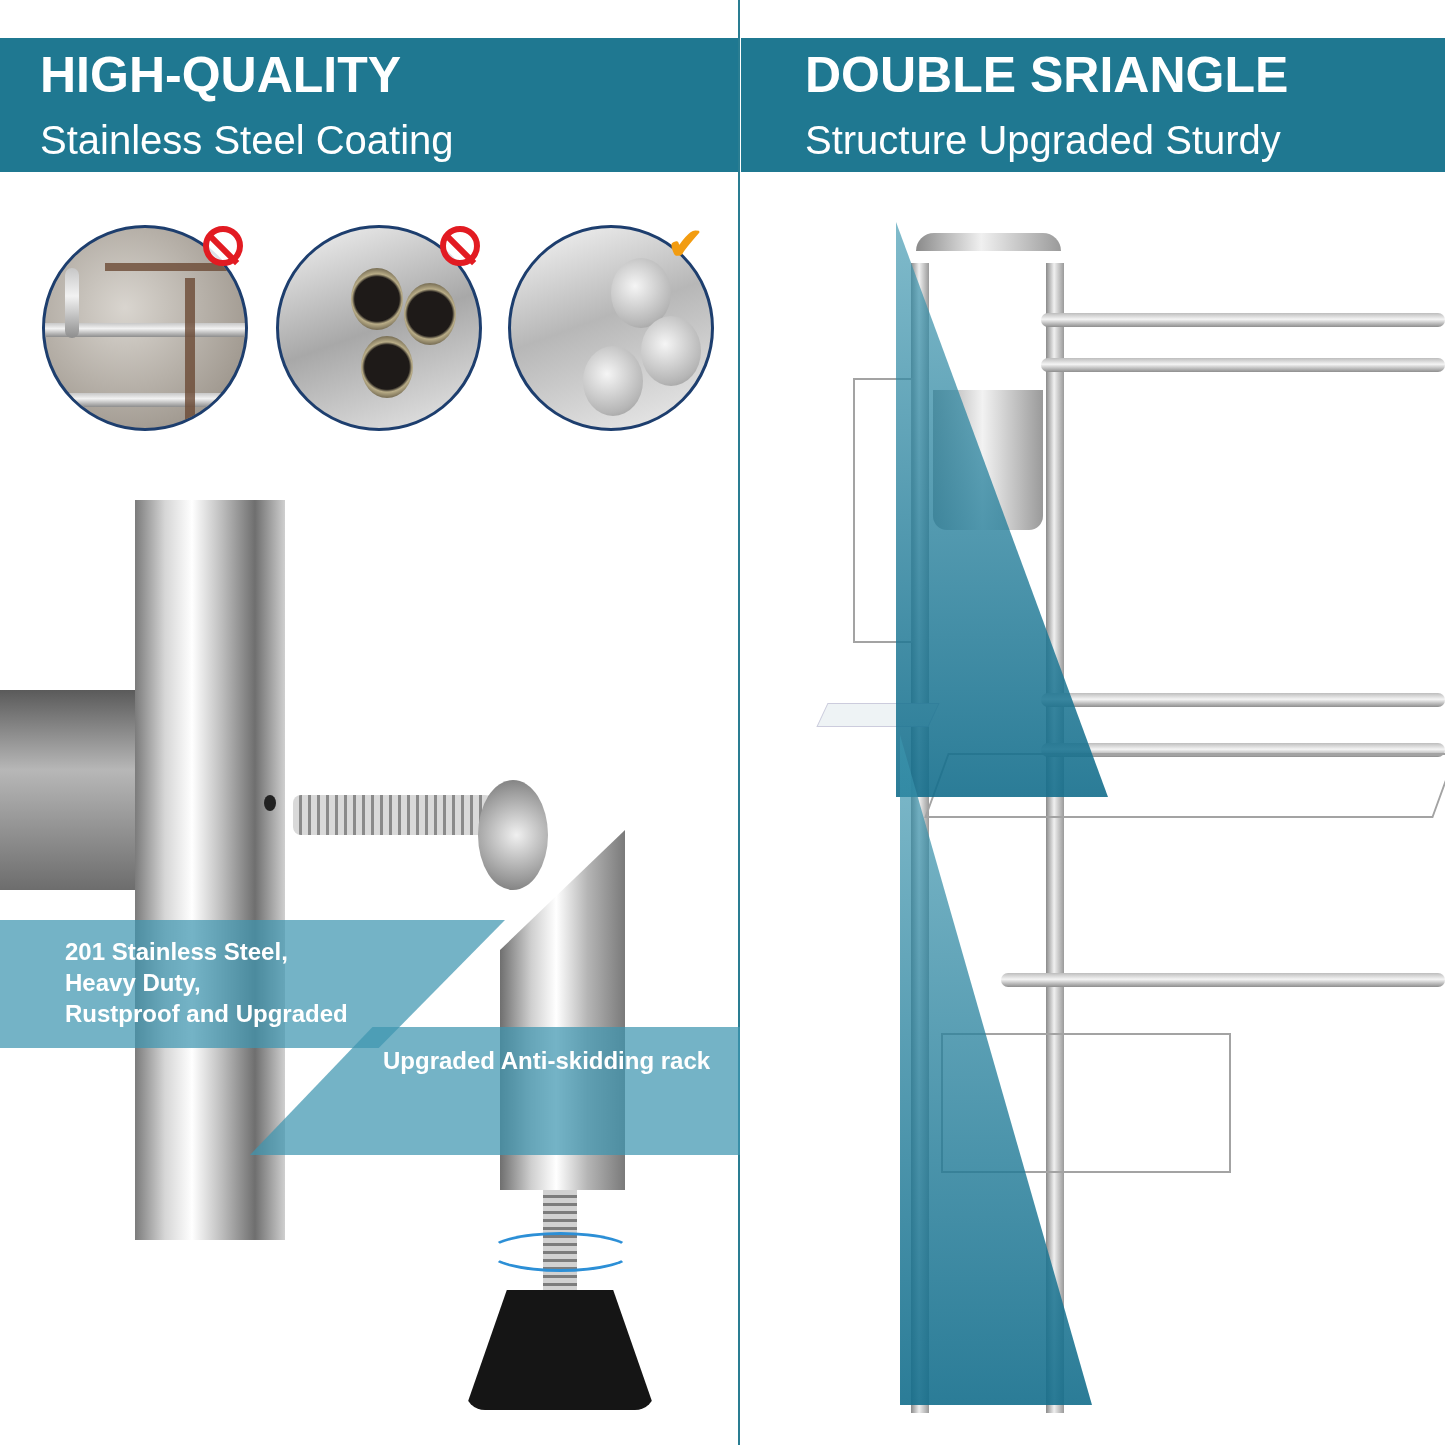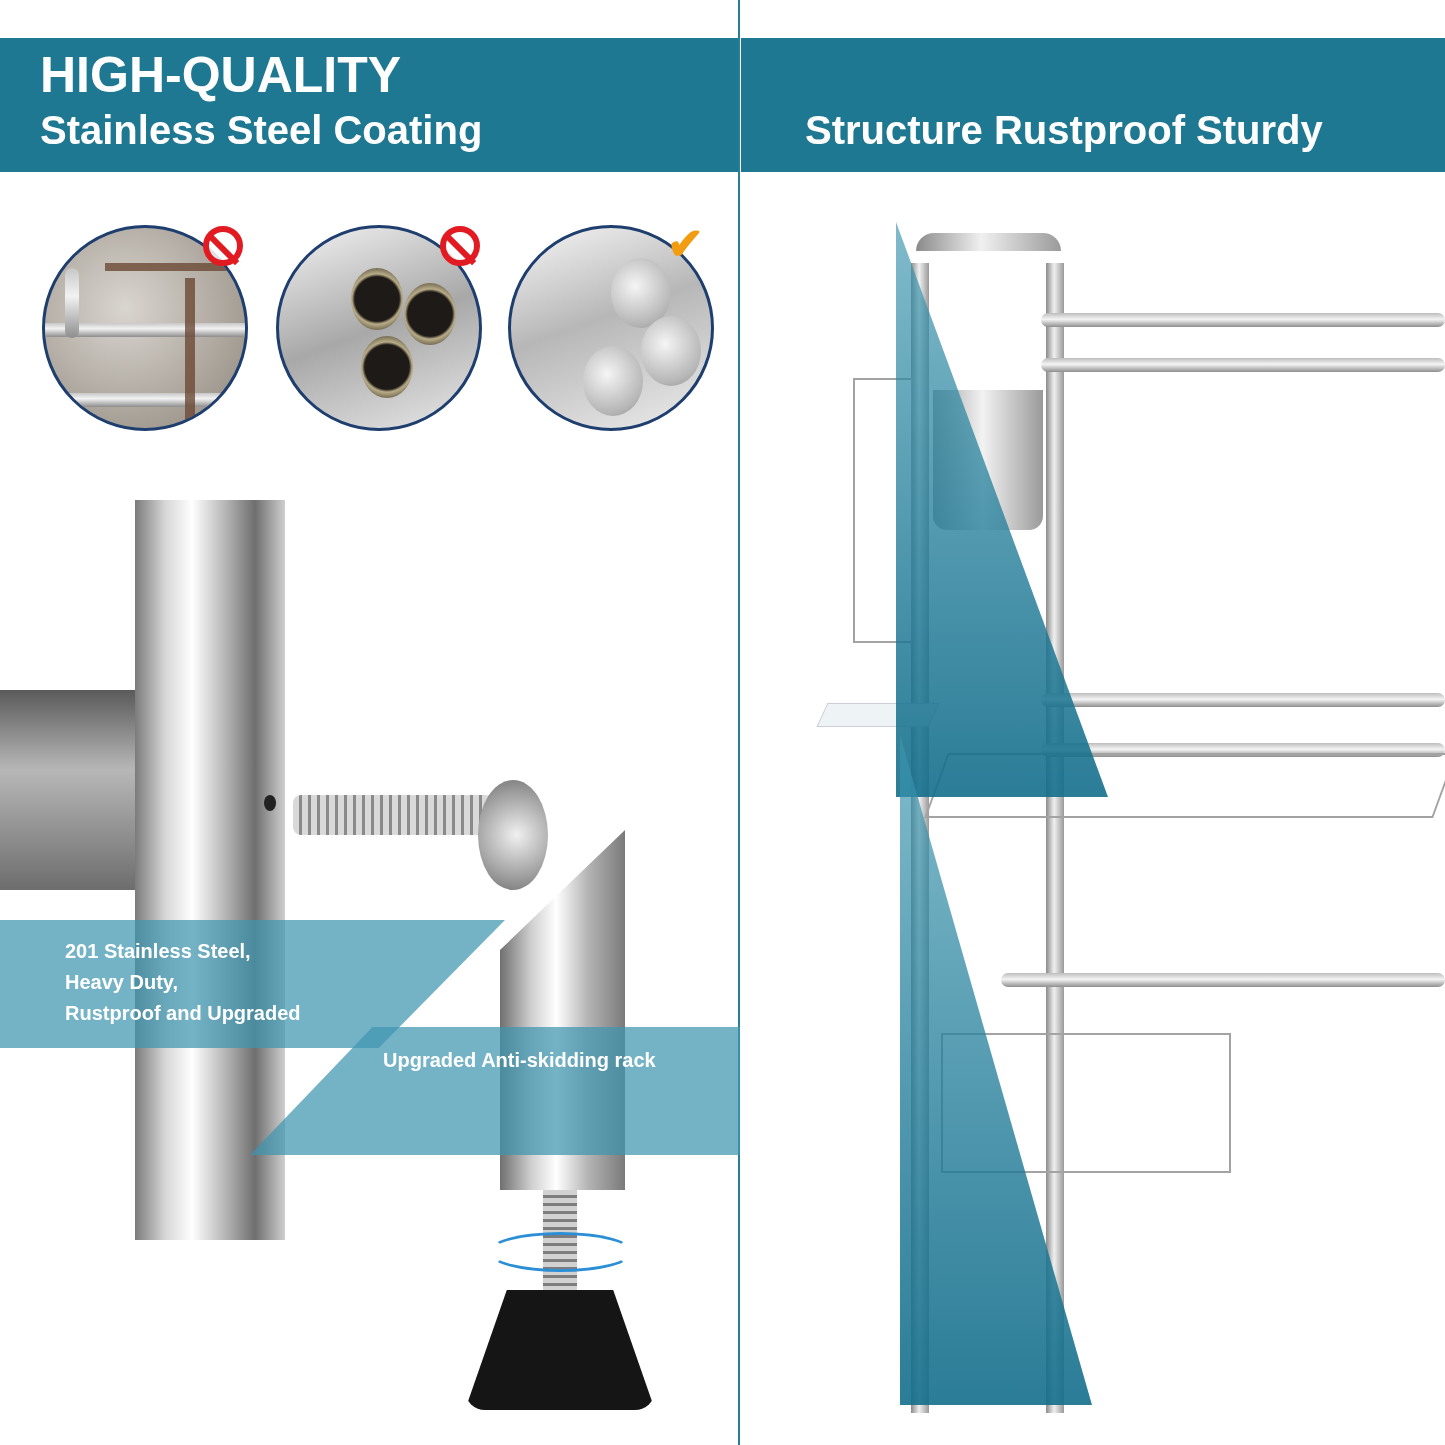--- a/index.html
+++ b/index.html
@@ -2,21 +2,21 @@
 <html><head>
   <meta charset="utf-8">
   <style>
     html, body { margin: 0; padding: 0; }
     body { width: 1445px; height: 1445px; background: #ffffff; position: relative; overflow: hidden; font-family: "Liberation Sans", sans-serif; }
     .divider { position: absolute; left: 738px; top: 0; width: 2px; height: 1445px; background: #2a7d92; }
     .banner { position: absolute; top: 38px; height: 134px; background: #1f7891; color: #fff; }
     .banner.left { left: 0; width: 738px; }
     .banner.right { left: 741px; width: 704px; }
     .banner .title { position: absolute; top: 8px; font-weight: bold; font-size: 50px; letter-spacing: 0px; }
-    .banner .subtitle { position: absolute; top: 70px; font-weight: bold; font-size: 40px; }
+    .banner .subtitle { position: absolute; top: 80px; font-weight: normal; font-size: 40px; }
     .banner.left .title, .banner.left .subtitle { left: 40px; }
     .banner.right .title, .banner.right .subtitle { left: 64px; }
 
     .circle { position: absolute; width: 200px; height: 200px; border-radius: 50%; border: 3px solid #1d3e6e; overflow: hidden; }
     .c1 { left: 42px; top: 225px; background: radial-gradient(circle at 40% 40%, #d9d5cf, #a59e95 70%, #8c857b); }
     .c2 { left: 276px; top: 225px; background: linear-gradient(160deg, #f3f3f3, #a8a8a8 50%, #e8e8e8); }
     .c3 { left: 508px; top: 225px; background: linear-gradient(160deg, #f6f6f6, #b7b7b7 45%, #ececec); }
     .rod { position:absolute; background: linear-gradient(180deg,#c7c7c7,#f2f2f2 40%,#8d8d8d); border-radius: 12px; }
     .tube-end { position:absolute; width: 52px; height: 62px; border-radius:50%; background: radial-gradient(circle, #1e1a18 55%, #b9ad88 62%, #7d7359 75%); }
     .rod-end { position:absolute; width: 60px; height: 70px; border-radius:50%; background: radial-gradient(circle at 40% 40%, #f5f5f5, #b5b5b5 70%, #8c8c8c); }
@@ -28,21 +28,21 @@
     .pillar { position: absolute; left: 135px; top: 500px; width: 150px; height: 740px; background: linear-gradient(90deg, #7b7b7b 0%, #d6d6d6 20%, #ffffff 38%, #bdbdbd 58%, #6f6f6f 80%, #cfcfcf 100%); }
     .bracket { position: absolute; left: 0; top: 690px; width: 140px; height: 200px; background: linear-gradient(180deg, #5a5a5a, #b7b7b7 40%, #6d6d6d); }
     .hole { position: absolute; left: 264px; top: 795px; width: 12px; height: 16px; border-radius: 50%; background: #222; }
     .screw-shaft { position: absolute; left: 293px; top: 795px; width: 200px; height: 40px; border-radius: 8px; background: repeating-linear-gradient(90deg, #d9d9d9 0 6px, #8a8a8a 6px 9px); }
     .screw-head { position: absolute; left: 478px; top: 780px; width: 70px; height: 110px; border-radius: 50%; background: radial-gradient(circle at 55% 50%, #f0f0f0, #9c9c9c 65%, #6b6b6b); }
     .leg { position: absolute; left: 500px; top: 830px; width: 125px; height: 360px; background: linear-gradient(90deg, #6f6f6f 0%, #cfcfcf 25%, #ffffff 45%, #b5b5b5 70%, #7a7a7a 100%); clip-path: polygon(0 120px, 100% 0, 100% 100%, 0 100%); }
     .bolt { position: absolute; left: 543px; top: 1190px; width: 34px; height: 110px; background: repeating-linear-gradient(180deg, #d2d2d2 0 5px, #7d7d7d 5px 8px); }
     .foot { position: absolute; left: 465px; top: 1290px; width: 190px; height: 120px; background: #151515; clip-path: polygon(22% 0, 78% 0, 100% 100%, 0 100%); border-radius: 0 0 20px 20px; }
     .rotate-arrow { position: absolute; left: 488px; top: 1232px; width: 145px; height: 40px; border: 3px solid #2c8fd6; border-radius: 50%; box-sizing: border-box; border-left-color: transparent; border-right-color: transparent; }
 
-    .callout { position: absolute; color: #fff; font-weight: bold; font-size: 20px; line-height: 31px; }
+    .callout { position: absolute; color: #fff; font-weight: bold; font-size: 24px; line-height: 31px; }
     .callout-1 { left: 0; top: 920px; width: 505px; height: 128px; background: rgba(62,150,176,0.72); clip-path: polygon(0 0, 100% 0, 75% 100%, 0 100%); }
     .callout-1 .text { position: absolute; left: 65px; top: 16px; }
     .callout-2 { left: 250px; top: 1027px; width: 490px; height: 128px; background: rgba(62,150,176,0.72); clip-path: polygon(25% 0, 100% 0, 100% 100%, 0 100%); }
     .callout-2 .text { position: absolute; left: 133px; top: 18px; }
 
     .rack { position:absolute; }
     .frame-pole { position:absolute; background: linear-gradient(90deg,#8a8a8a,#f0f0f0 45%,#9a9a9a); }
     .shelf-bar { position:absolute; height: 14px; border-radius: 7px; background: linear-gradient(180deg,#bdbdbd,#f4f4f4 45%,#8e8e8e); }
     .wire { position:absolute; border: 2px solid #a3a3a3; box-sizing: border-box; }
     .tri1 { position:absolute; left: 896px; top: 222px; width: 212px; height: 575px; background: linear-gradient(180deg, rgba(60,150,175,0.65), rgba(20,110,140,0.9)); clip-path: polygon(0 0, 100% 100%, 0 100%); }
@@ -54,21 +54,22 @@
 <body>
 
 <div class="divider"></div>
 
 <div class="banner left">
   <div class="title">HIGH-QUALITY</div>
   <div class="subtitle">Stainless Steel Coating</div>
 </div>
 
 <div class="banner right">
-  <div class="subtitle">Structure Rustproof Sturdy</div>
+  <div class="title">DOUBLE SRIANGLE</div>
+  <div class="subtitle">Structure Upgraded Sturdy</div>
 </div>
 
 <div class="circle c1">
   <div class="rod" style="left:-10px;top:95px;width:220px;height:14px;"></div>
   <div class="rod" style="left:20px;top:40px;width:14px;height:70px;border-radius:7px;"></div>
   <div class="rod" style="left:-10px;top:165px;width:220px;height:14px;"></div>
   <div class="rust" style="left:140px;top:50px;width:10px;height:150px;"></div>
   <div class="rust" style="left:60px;top:35px;width:140px;height:8px;"></div>
 </div>
 <div class="prohibit" style="left:203px;top:226px;"></div>

